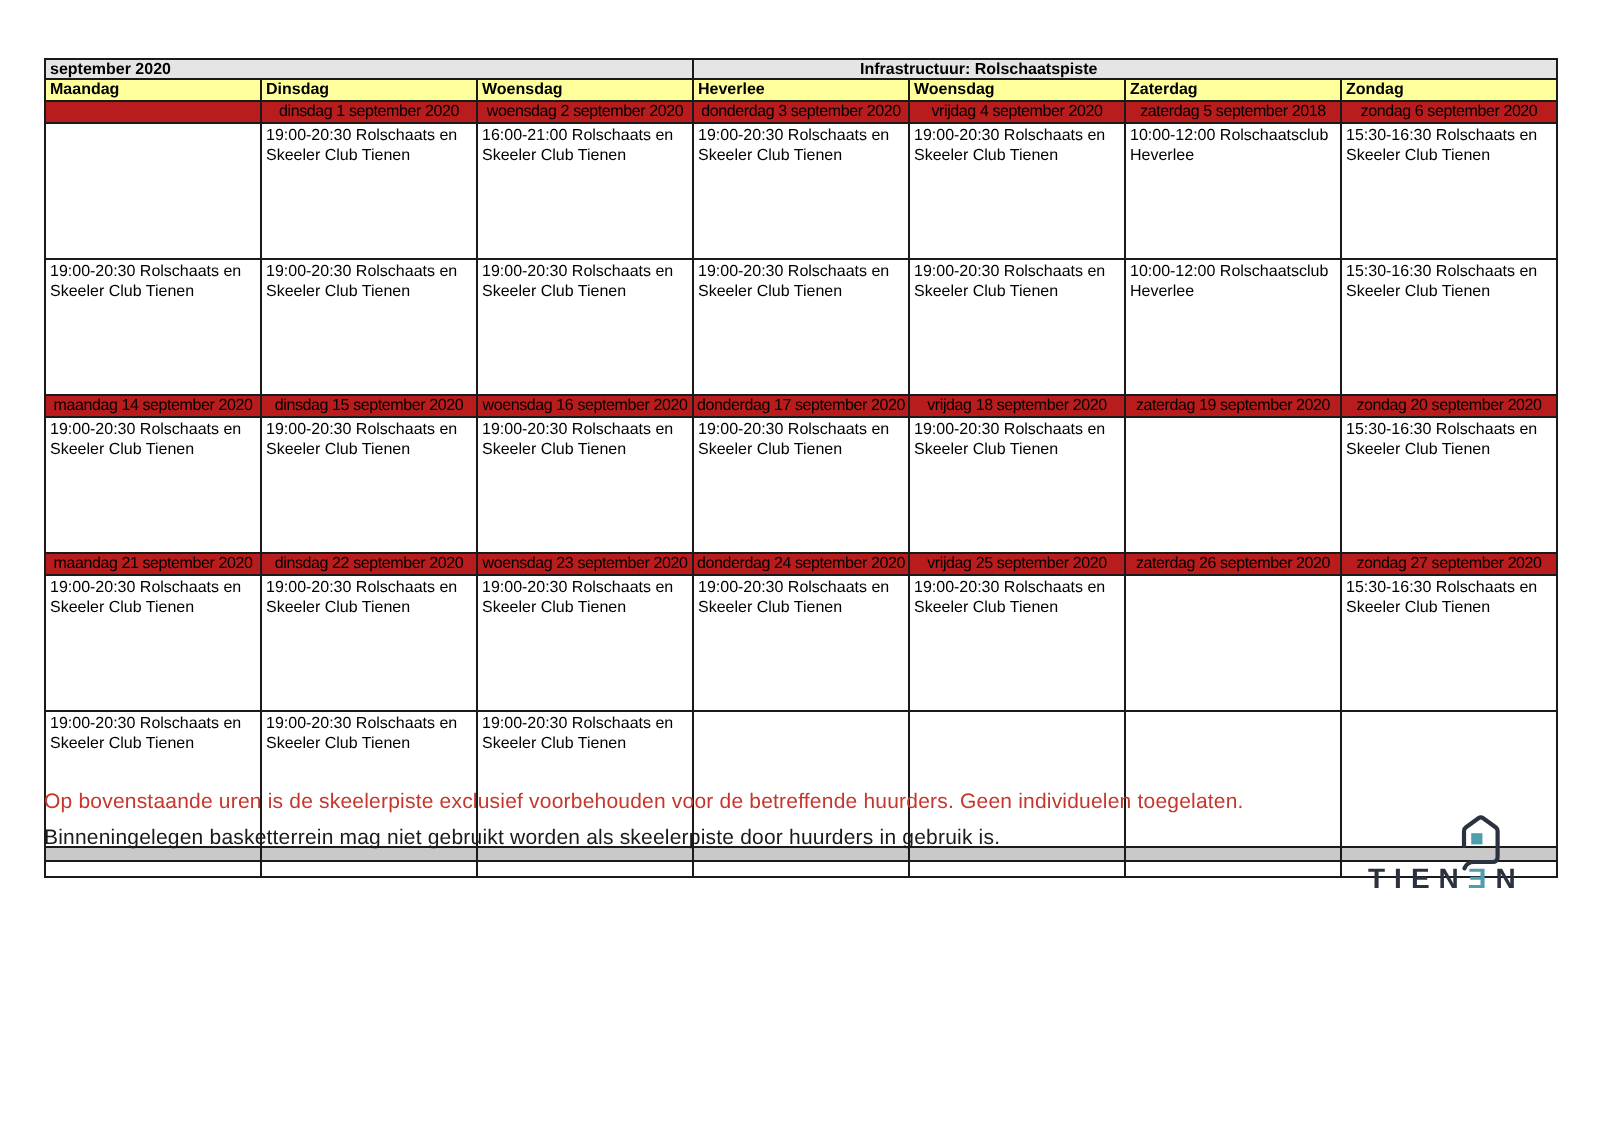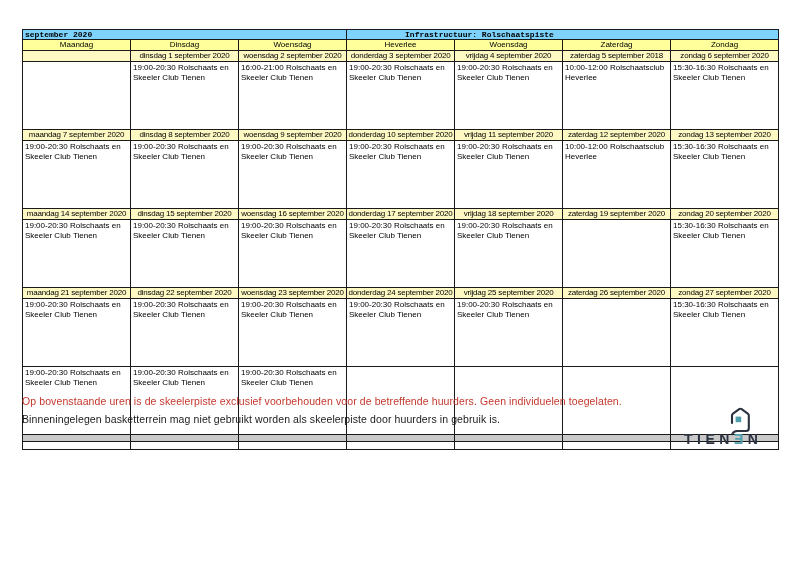--- a/index.html
+++ b/index.html
@@ -10,30 +10,30 @@
   .schedule{
     position:absolute;left:22px;top:29px;width:756px;
     border-collapse:collapse;table-layout:fixed;
   }
   .schedule td{
     border:1px solid #1a1a1a;
     font-size:8px;color:#000;overflow:hidden;
     padding:0 2px;vertical-align:top;box-sizing:border-box;
   }
   tr.title-row td{
-    background:#7dd3fc;font-weight:bold;height:9px;line-height:9px;
-    white-space:nowrap;vertical-align:middle;font-family:Liberation Mono, monospace;
+    background:#e5e5e5;font-weight:bold;height:9px;line-height:9px;
+    white-space:nowrap;vertical-align:middle;
   }
-  tr.title-row td.infra{padding-left:58px;}
+  tr.title-row td.infra{padding-left:83px;}
   tr.day-row td{
-    background:#FFFF9B;font-weight:normal;text-align:center;
+    background:#FFFF9B;font-weight:bold;
     height:10px;line-height:10px;vertical-align:middle;white-space:nowrap;
   }
   tr.date-row td{
-    background:#fef9c3;text-align:center;height:10px;line-height:10px;
+    background:#b91c1c;text-align:center;height:10px;line-height:10px;
     vertical-align:middle;white-space:nowrap;letter-spacing:-0.2px;padding:0 1px;
   }
   tr.event-row td{
     height:68px;line-height:10px;padding:1px 3px 0 2px;text-align:left;
   }
   tr.blank-gray-row td{background:#C9C9C9;height:7px;padding:0;}
   tr.blank-white-row td{height:8px;padding:0;}
 
   .note{position:absolute;left:22px;font-size:10.5px;letter-spacing:0.1px;}
   .note-red{top:395px;color:#C5372C;text-align:right;}
@@ -89,29 +89,20 @@
     <tr class="event-row">
       <td></td>
       <td>19:00-20:30 Rolschaats en Skeeler Club Tienen</td>
       <td>16:00-21:00 Rolschaats en Skeeler Club Tienen</td>
       <td>19:00-20:30 Rolschaats en Skeeler Club Tienen</td>
       <td>19:00-20:30 Rolschaats en Skeeler Club Tienen</td>
       <td>10:00-12:00 Rolschaatsclub Heverlee</td>
       <td>15:30-16:30 Rolschaats en Skeeler Club Tienen</td>
     </tr>
 
-    <tr class="date-row">
-      <td>maandag 7 september 2020</td>
-      <td>dinsdag 8 september 2020</td>
-      <td>woensdag 9 september 2020</td>
-      <td>donderdag 10 september 2020</td>
-      <td>vrijdag 11 september 2020</td>
-      <td>zaterdag 12 september 2020</td>
-      <td>zondag 13 september 2020</td>
-    </tr>
     <tr class="event-row">
       <td>19:00-20:30 Rolschaats en Skeeler Club Tienen</td>
       <td>19:00-20:30 Rolschaats en Skeeler Club Tienen</td>
       <td>19:00-20:30 Rolschaats en Skeeler Club Tienen</td>
       <td>19:00-20:30 Rolschaats en Skeeler Club Tienen</td>
       <td>19:00-20:30 Rolschaats en Skeeler Club Tienen</td>
       <td>10:00-12:00 Rolschaatsclub Heverlee</td>
       <td>15:30-16:30 Rolschaats en Skeeler Club Tienen</td>
     </tr>
 

